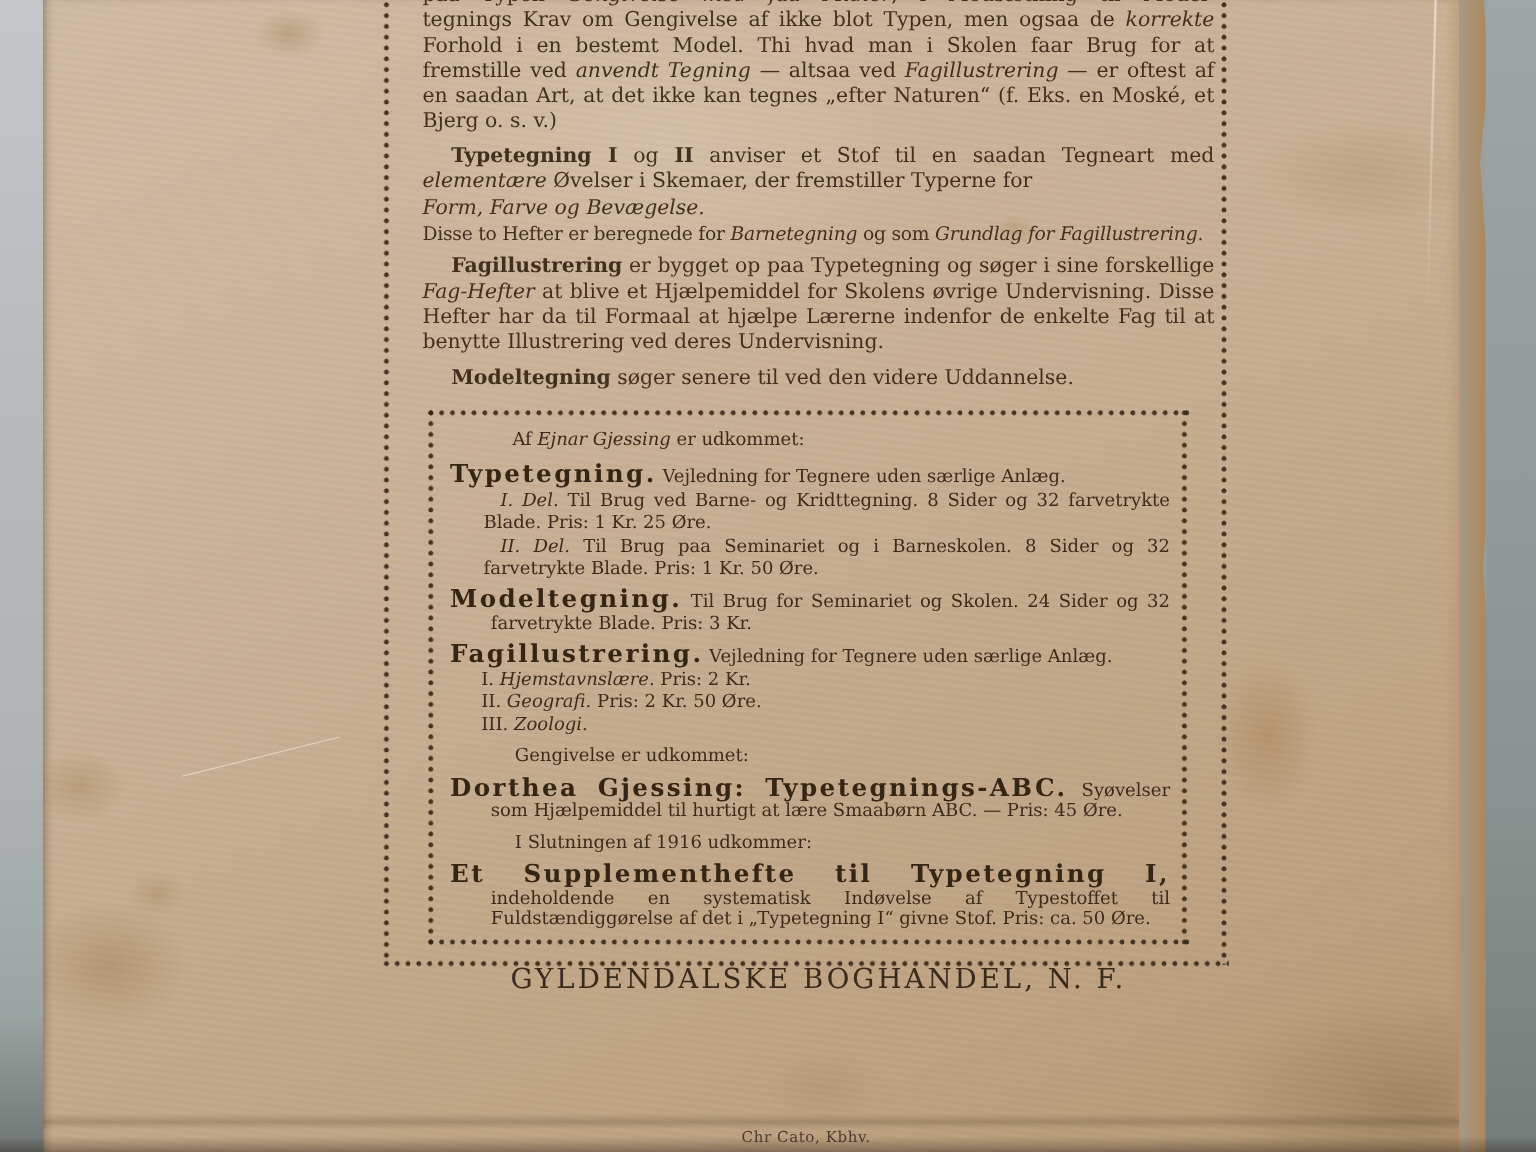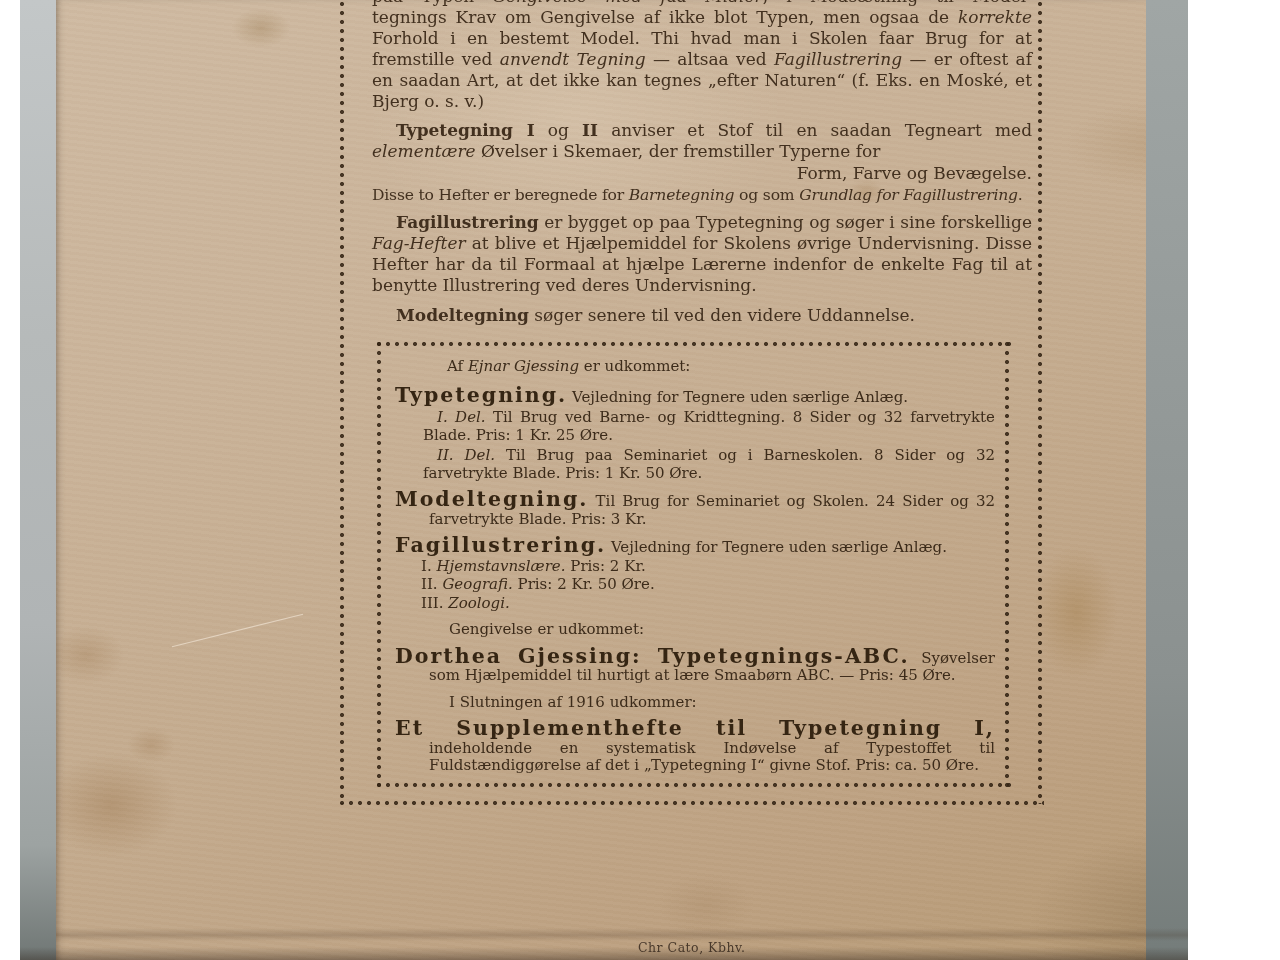--- a/index.html
+++ b/index.html
@@ -1,20 +1,19 @@
 <!DOCTYPE html>
 <html><head>
 <meta charset="utf-8">
 <style>
   html,body{margin:0;padding:0;}
   .photo{
-    position:relative;width:1168px;height:960px;overflow:hidden;
+    position:relative;width:1280px;height:960px;overflow:hidden;
     font-family:"DejaVu Serif","Liberation Serif",serif;
     background:linear-gradient(90deg,#bcc0c1 0%,#b3b7b8 2%,#b0b4b5 3%,#9aa09f 97%,#848b8a 100%);
-    margin-left:20px;
   }
   
   .bg-left{position:absolute;left:0;top:0;width:38px;height:960px;
     background:linear-gradient(180deg,#c3c7c8 0%,#b6baba 35%,#b0b4b5 65%,#9da3a2 88%,#6f7674 100%);}
   .bg-right{position:absolute;right:0;top:0;width:42px;height:960px;
     background:linear-gradient(180deg,#a0a6a5 0%,#949a99 40%,#8b9190 70%,#747c7a 100%);}
   
   .page{
     position:absolute;left:36px;top:0;width:1180px;height:960px;
     background:
@@ -51,21 +50,21 @@
   .frame-left{left:318px;top:0;height:804px;}
   .frame-right{left:1016px;top:0;height:804px;}
   .frame-bottom{left:318px;top:799px;width:706px;}
   
   .col{position:absolute;left:352px;top:0;width:660px;color:#42301f;font-size:17px;line-height:21px;}
   .j{text-align:justify;}
   .i{font-style:italic;}
   .b{font-weight:bold;text-align:center;}
   .clipped{margin-top:-14px;white-space:nowrap;overflow:hidden;text-align:justify;text-align-last:justify;}
   .indent{text-indent:24px;}
-  .center{text-align:right;margin:1px 0;}
+  .center{text-align:left;font-style:italic;margin:1px 0;}
   .squeeze{font-size:15.6px;white-space:nowrap;letter-spacing:-0.2px;}
   .mt6{margin-top:6px;} .mt8{margin-top:8px;} .mt9{margin-top:9px;}
   
   .box{position:relative;margin:14px 0 0 3px;width:636px;box-sizing:border-box;
     padding:18px 16px 14px 20px;font-size:15px;line-height:17.5px;color:#3c2b1a;}
   .box .dotcol{top:0;height:100%;}
   .box .dotrow{left:0;width:100%;}
   .bl{left:0;} .br{right:0;} .bt{top:0;} .bb{bottom:0;}
   .pubintro{margin-left:52px;margin-bottom:9px;}
   .entry{padding-left:34px;text-indent:-34px;margin-top:7px;text-align:justify;}
@@ -128,18 +127,19 @@
 
       <div class="note">Gengivelse er udkommet:</div>
 
       <div class="entry"><span class="bighead">Dorthea Gjessing: Typetegnings-ABC.</span><span> Syøvelser som Hjælpemiddel til hurtigt at lære Smaabørn ABC. — Pris: 45 Øre.</span></div>
 
       <div class="note">I Slutningen af 1916 udkommer:</div>
 
       <div class="entry"><span class="bighead">Et Supplementhefte til Typetegning I,</span><span> indeholdende en systematisk Indøvelse af Typestoffet til Fuldstændiggørelse af det i „Typetegning I“ givne Stof. Pris: ca. 50 Øre.</span></div>
     </div>
 
+    <div class="footer">GYLDENDALSKE BOGHANDEL, N. F.</div>
   </div>
 
   <div class="shadow-band"></div>
   <div class="imprint">Chr Cato, Kbhv.</div>
   <div class="bottom-dark"></div>
 </div>
 
 </body></html>

